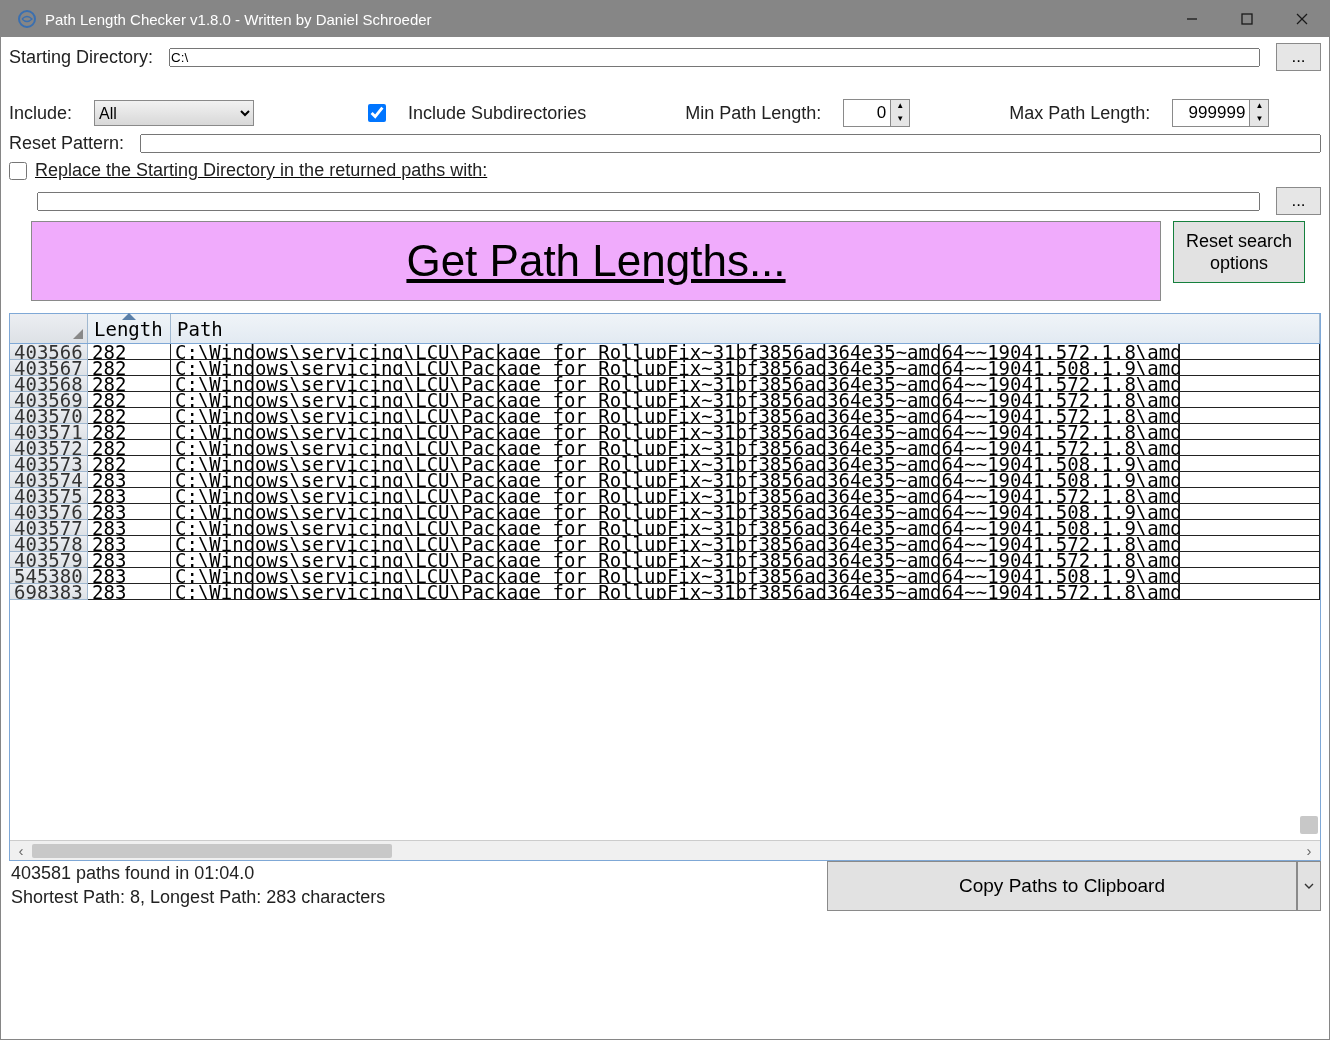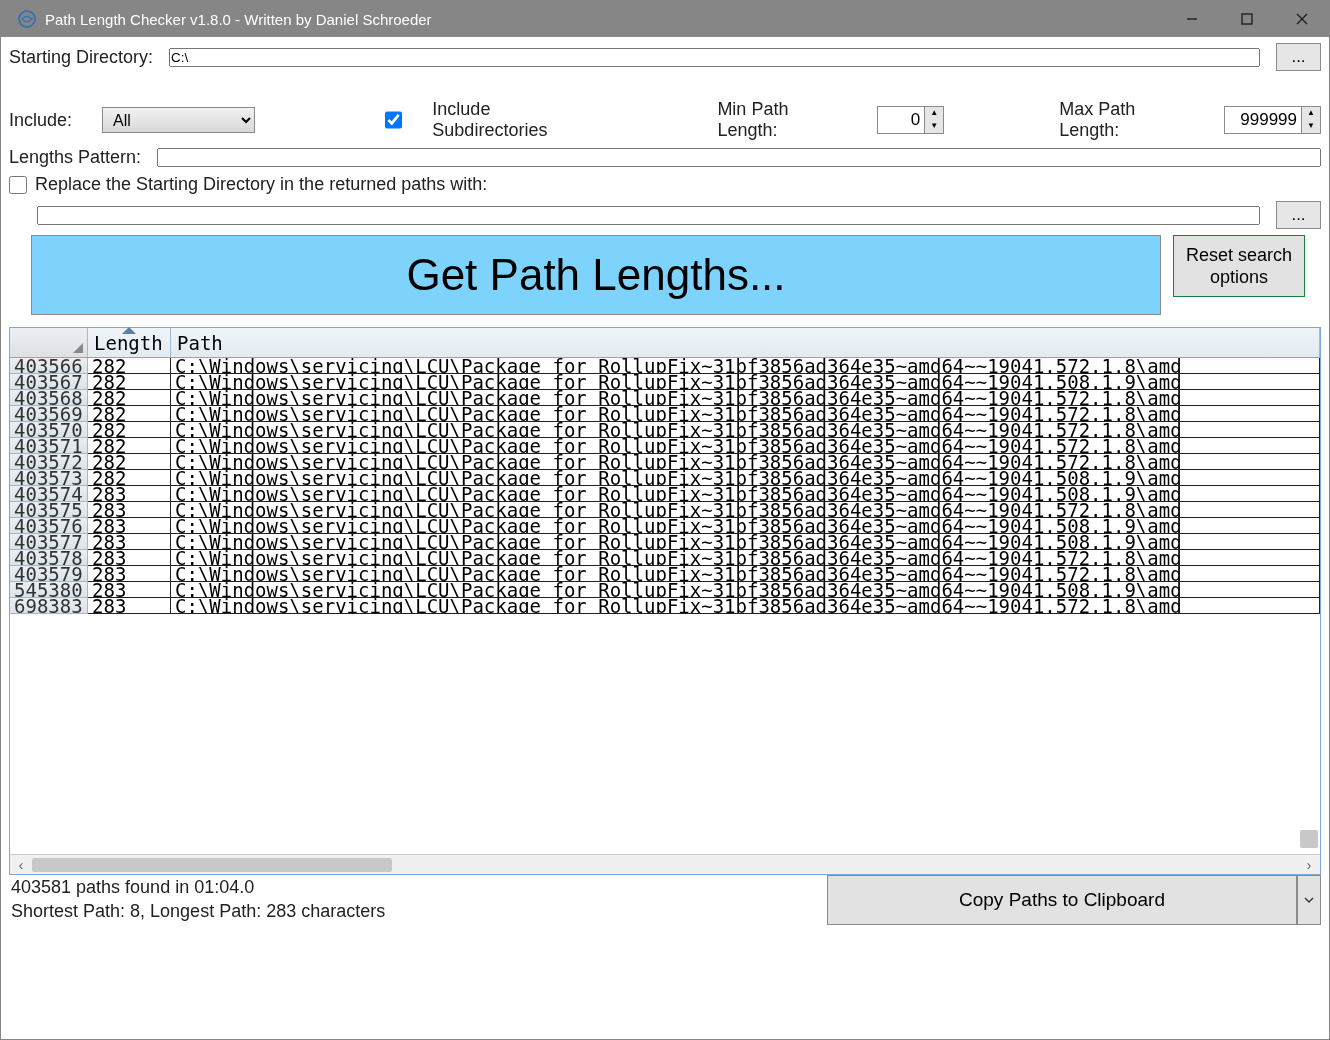--- a/index.html
+++ b/index.html
@@ -36,36 +36,36 @@
 .row { display:flex; align-items:center; margin-bottom:6px; gap:16px; }
 label.lbl { font-size:18px; color:#222; }
 .browse-btn {
   width:45px; height:28px; border:1px solid #8a8a8a;
   background:#e6e6e6; font-size:17px;
   display:flex; align-items:center; justify-content:center;
 }
 select.combo {
   height:26px; width:160px; border:1px solid #8a8a8a;
   background: linear-gradient(#f2f2f2,#d8d8d8);
-  font-size:16px; padding-left:6px;
+  font-size:16px; 
 }
 .chk { width:18px; height:18px; }
 .spin-wrap { display:flex; align-items:center; }
 .spin-input {
   width:48px; height:28px; text-align:right;
   border:1px solid #8a8a8a; padding-right:4px; font-size:17px;
 }
 .spin-input.wide { width:78px; }
 .spin-btns { display:flex; flex-direction:column; border:1px solid #8a8a8a; border-left:none; }
 .spin-btns .sb { width:18px; height:13px; background:#e6e6e6; font-size:8px; text-align:center; line-height:11px; }
 .big-row { display:flex; gap:12px; margin:4px 0 6px 0; padding:0 16px 0 22px; }
 .get-btn {
   flex:1; height:80px; border:1px solid #8a8a8a;
-  background:#7dd3fc; font-size:44px;
-  display:flex; align-items:center; justify-content:center;
+  background:#f0abfc; font-size:44px;
+  display:flex; align-items:center; justify-content:center;text-decoration:underline;
 }
 .reset-btn {
   width:132px; height:62px; border:1px solid #15803d;
   background:#e2e2e2; font-size:18px; text-align:center;
   display:flex; align-items:center; justify-content:center;
   line-height:1.25;
 }
 .grid-wrap { margin:2px 0 0 0; border:1px solid #7fa8d6; height:548px; display:flex; flex-direction:column; }
 .grid-header { display:flex; background:linear-gradient(#f0f4f8,#e2eaf2); height:30px; border-bottom:1px solid #7fa8d6; font-family:"Consolas",monospace; font-size:19px; }
 .grid-header .gh {
@@ -133,21 +133,21 @@
 </div>
 
 <div class="content">
 
   <div class="row">
     <label class="lbl">Starting Directory:</label>
     <input class="txt" style="flex: 1 1 0%;" value="C:\">
     <button class="browse-btn">...</button>
   </div>
 
-  <div class="row" style="gap:30px;margin-top:28px;">
+  <div class="row" style="gap:22px;margin-top:28px;">
     <label class="lbl">Include:</label>
     <select class="combo">
       <option>All</option>
     </select>
 
     <div style="flex:0 0 70px;"></div>
     <input type="checkbox" class="chk" checked="" style="">
     <label class="lbl">Include Subdirectories</label>
 
     <div style="flex:0 0 55px;"></div>
@@ -165,25 +165,25 @@
     <div class="spin-wrap">
       <input class="spin-input wide" value="999999" style="">
       <div class="spin-btns">
           <div class="sb">▲</div>
           <div class="sb">▼</div>
         </div>
     </div>
   </div>
 
   <div class="row">
-    <label class="lbl">Lengths Pattern:</label>
+    <label class="lbl">Reset Pattern:</label>
     <input class="txt" style="flex: 1 1 0%;" value="">
   </div>
 
-  <div class="row" style="gap:8px;">
+  <div class="row" style="gap:8px;text-decoration:underline;">
     <input type="checkbox" class="chk" style="">
     <label class="lbl">Replace the Starting Directory in the returned paths with:</label>
   </div>
   <div class="row" style="padding-left:28px;">
     <input class="txt" style="flex: 1 1 0%;" value="">
     <button class="browse-btn">...</button>
   </div>
 
   <div class="big-row">
     <button class="get-btn">Get Path Lengths...</button>

